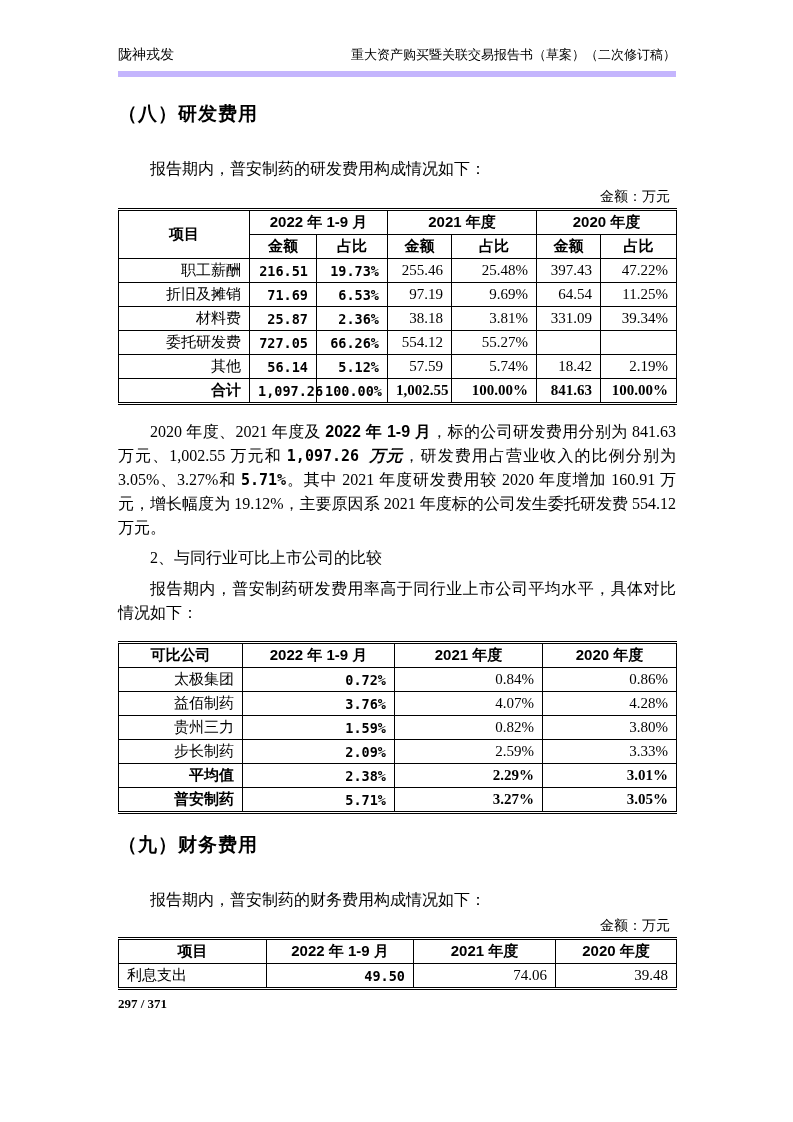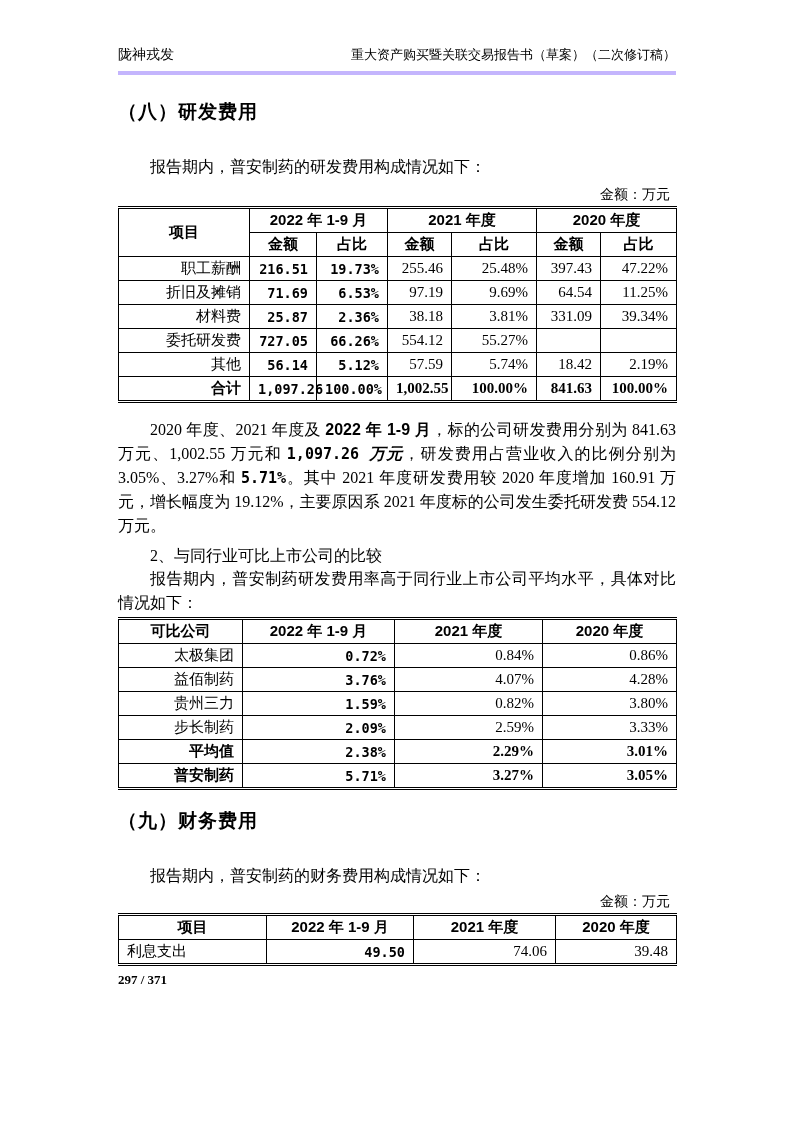--- a/index.html
+++ b/index.html
@@ -9,21 +9,21 @@
     font-family:"Liberation Serif","DejaVu Serif",serif;
     color:#000;
     position:relative;
     overflow:hidden;
   }
   .page { padding:46px 117px 0 118px; }
 
   
   .pagehead {
     display:flex; justify-content:space-between; align-items:flex-end;
-    border-bottom:4px solid #c4b5fd; padding-bottom:7px;
+    border-bottom:6px solid #c4b5fd; padding-bottom:7px;
   }
   .pagehead .hl { font-size:14px; }
   .pagehead .hr { font-size:13px; }
 
   
   .h1 {
     margin-top:24px;
     font-family:"Liberation Sans","DejaVu Sans",sans-serif;
     font-weight:bold; font-size:19px; letter-spacing:1px;
   }
@@ -155,23 +155,23 @@
       <td class="numb">100.00%</td>
       <td class="numb">841.63</td>
       <td class="numb">100.00%</td>
     </tr>
   </tbody>
     </table>
 
   <p class="para"><span>2020 年度、2021 年度及 </span><span class="bold-sans">2022 年 1-9 月</span><span>，标的公司研发费用分别为 841.63 万元、1,002.55 万元和 </span><span class="bold-mono">1,097.26 </span><span class="bold-ital">万元</span><span>，研发费用占营业收入的比例分别为 3.05%、3.27%和 </span><span class="bold-mono">5.71%</span><span>。其中 2021 年度研发费用较 2020 年度增加 160.91 万元，增长幅度为 19.12%，主要原因系 2021 年度标的公司发生委托研发费 554.12 万元。</span></p>
 
   <div class="sub-head">2、与同行业可比上市公司的比较</div>
-  <p class="para" style="margin-top:0">报告期内，普安制药研发费用率高于同行业上市公司平均水平，具体对比情况如下：</p>
-
-  <table style="margin-top:2px">
+  <p class="para" style="margin-top:8px">报告期内，普安制药研发费用率高于同行业上市公司平均水平，具体对比情况如下：</p>
+
+  <table style="margin-top:16px">
     <colgroup>
       <col style="width:124px">
         <col style="width:152px">
         <col style="width:148px">
         <col style="width:134px">
     </colgroup>
     <tbody>
         <tr class="first">
       <th class="hd">可比公司</th>
       <th class="hd">2022 年 1-9 月</th>

